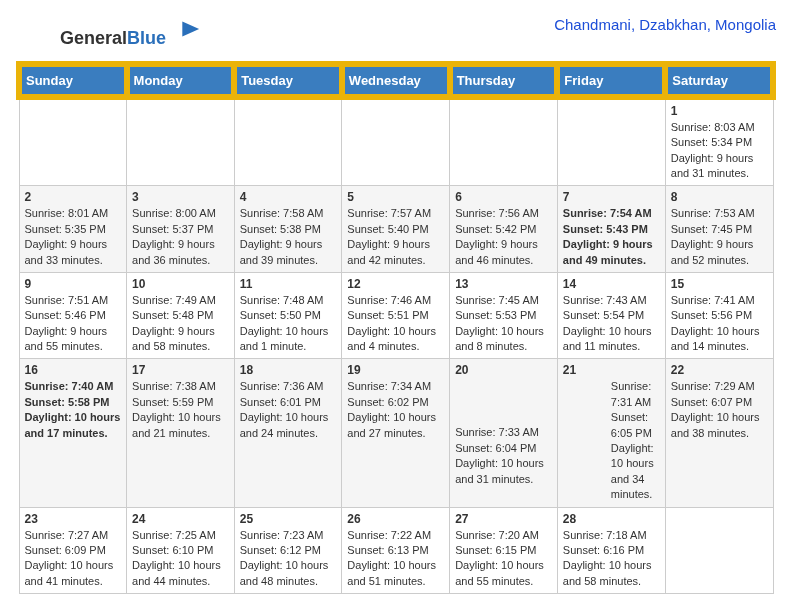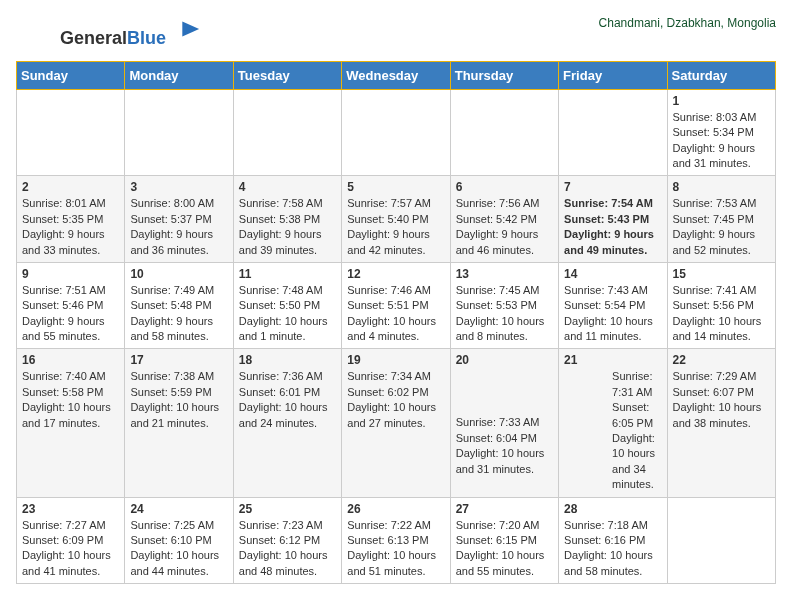--- a/index.html
+++ b/index.html
@@ -35,36 +35,36 @@
     }
     .title-block {
       text-align: right;
     }
     .month-title {
       font-size: 36px;
       font-weight: bold;
       color: #222;
     }
     .location {
-      font-size: 12px;
-      color: #14532d;
+      font-size: 15px;
+      color: #1d4ed8;
     }
     .calendar {
       width: 100%;
       border-collapse: collapse;
       border: 1px solid #ccc;
     }
     .calendar th {
       background: #3a7dbf;
       color: #fff;
       font-size: 13px;
       font-weight: bold;
       padding: 6px 4px;
       text-align: left;
-      border: 1px solid #eab308;
+      border: 6px solid #eab308;
     }
     .calendar td {
       vertical-align: top;
       border: 1px solid #ccc;
       padding: 4px 5px;
       width: 108px;
       min-height: 80px;
       font-size: 10.5px;
       color: #333;
       background: #fff;
@@ -218,21 +218,21 @@
         <td>
           <span class="day-num">15</span>
           <div class="day-info" style="white-space: pre-line;">Sunrise: 7:41 AM
 Sunset: 5:56 PM
 Daylight: 10 hours and 14 minutes.</div>
         </td>
       </tr>
       <tr>
         <td>
           <span class="day-num">16</span>
-          <div class="day-info" style="white-space: pre-line;">Sunrise: 7:40 AM
+          <div class="day-info" style="white-space: pre-line; font-weight: bold;">Sunrise: 7:40 AM
 Sunset: 5:58 PM
 Daylight: 10 hours and 17 minutes.</div>
         </td>
         <td>
           <span class="day-num">17</span>
           <div class="day-info" style="white-space: pre-line;">Sunrise: 7:38 AM
 Sunset: 5:59 PM
 Daylight: 10 hours and 21 minutes.</div>
         </td>
         <td>

